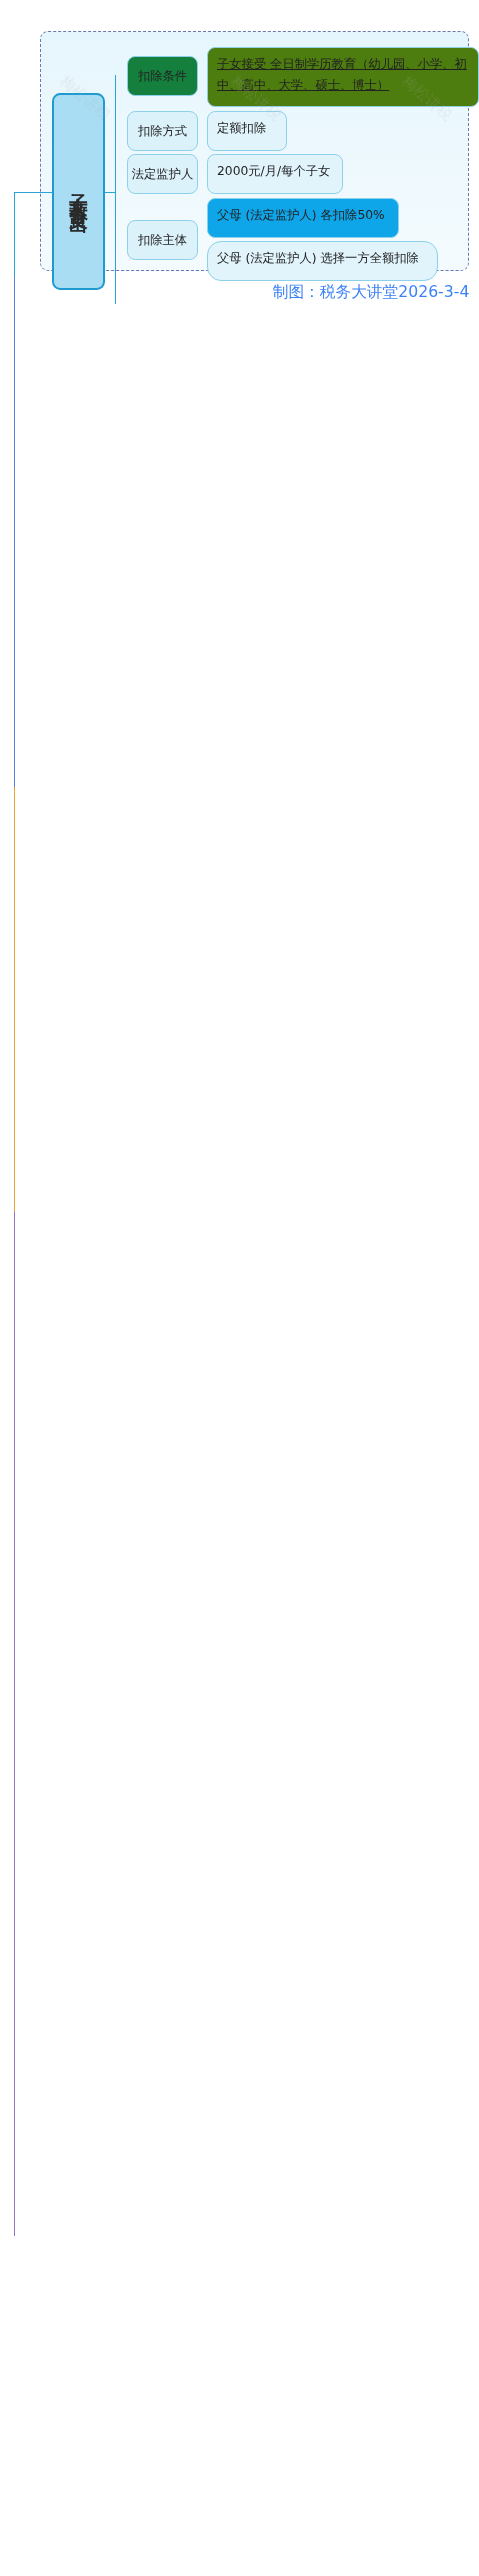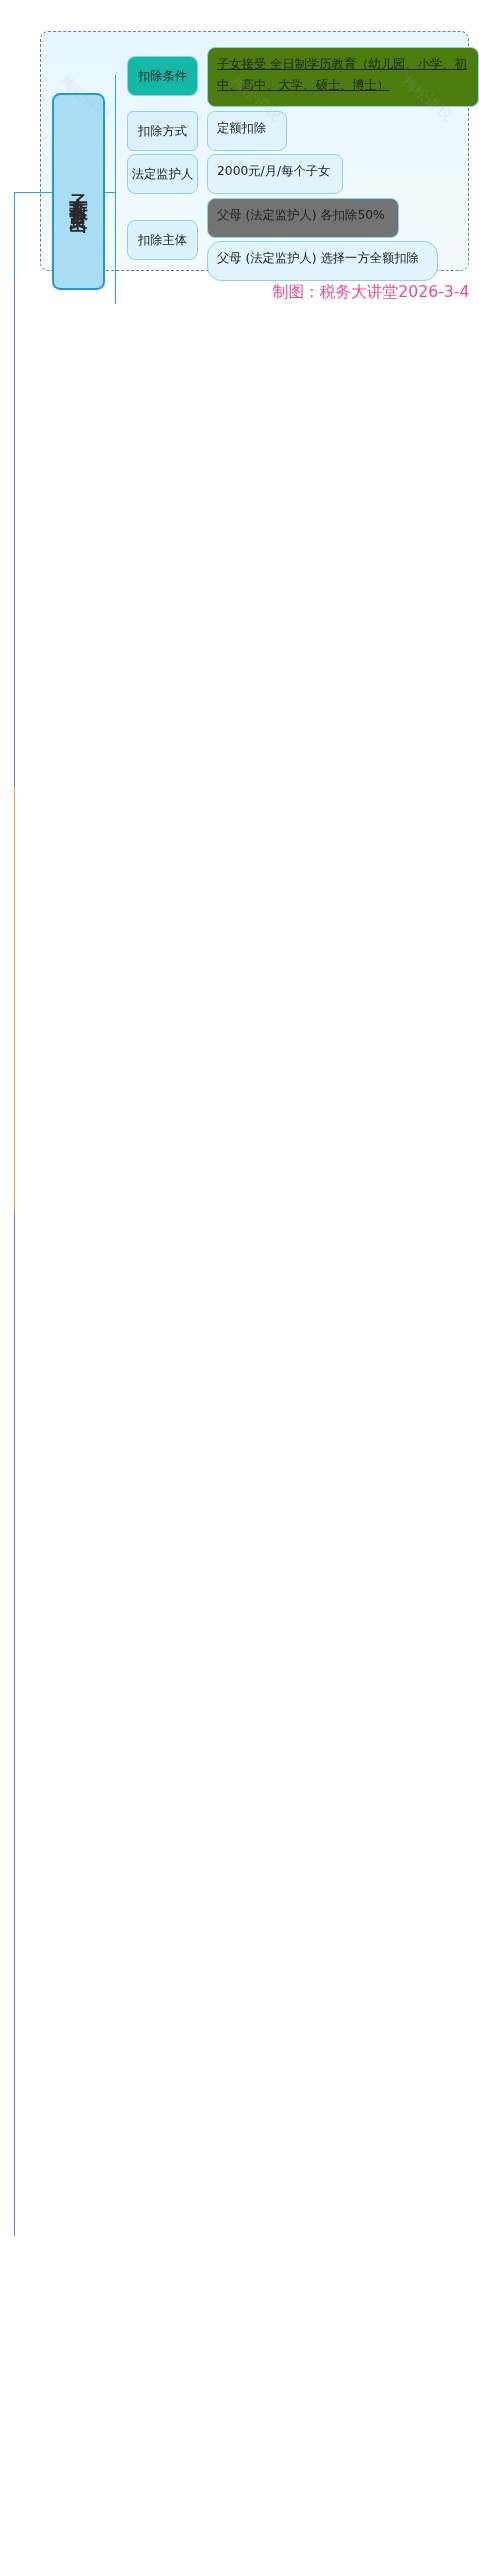--- a/index.html
+++ b/index.html
@@ -7,46 +7,46 @@
   body { position: relative; font-family: "DejaVu Sans", "Liberation Sans", sans-serif; color: #222; }
   .trunk { position: absolute; left: 13.7px; width: 1.4px; }
   .panel { position: absolute; left: 40px; border: 1.4px dashed #6a78b0; border-radius: 8.2px; }
   .cat { position: absolute; left: 52px; width: 53px; border-width: 2.7px; border-style: solid; border-radius: 8.2px;
          display: flex; align-items: center; justify-content: center; font-weight: bold; font-size: 18.5px;
          writing-mode: vertical-rl; text-orientation: upright; letter-spacing: 4.1px; color: #2a2a2a; }
   .node { position: absolute; border: 1px solid; border-radius: 8.2px; font-size: 12.3px; line-height: 20.5px;
           padding: 6.2px 9px; white-space: normal; }
   .lbl { text-align: center; width: 71px; left: 127px; height: 40px; padding: 9px 0; }
   .line { position: absolute; }
-  .credit { position: absolute; right: 9.6px; font-size: 15.7px; color: #ec4899; }
+  .credit { position: absolute; right: 9.6px; font-size: 15.7px; color: #3b82f6; }
   b { font-weight: normal; }
   .wm { position: absolute; font-size: 15px; color: rgba(180,180,180,0.18); transform: rotate(40deg); pointer-events: none; }
 </style>
 </head>
 <body>
 
 <div class="trunk" style="top:192px;height:260px;background:#2aa3d6;"></div>
 <div class="trunk" style="top:277px;height:527px;background:#5b7fe0;"></div>
 <div class="trunk" style="top:787px;height:425px;background:#f0a030;"></div>
 <div class="trunk" style="top:1212px;height:1024px;background:#9a70c8;"></div>
 
 <div class="panel" style="top:31px;width:429px;height:240px;background:linear-gradient(180deg,#e6f6fd,#f4fbfe);"></div>
 <div class="line" style="left:13.7px;top:192px;width:38px;height:1.4px;background:#2aa3d6;"></div>
 <div class="cat" style="top:93px;height:197px;border-color:#1f9ad0;background:#a9ddf3;">子女教育支出</div>
 <div class="line" style="left:105px;top:192px;width:10.3px;height:1.4px;background:#2aa3d6;"></div>
 <div class="line" style="left:115px;top:75px;width:1.4px;height:229px;background:#2aa3d6;"></div>
 
-<div class="node lbl" style="top:56px;border-color:#8cd0ea;background:#14b8a6;font-family:Liberation Serif, serif;">扣除条件</div>
+<div class="node lbl" style="top:56px;border-color:#8cd0ea;background:#15803d;font-family:Liberation Serif, serif;">扣除条件</div>
 <div class="node" style="top:47px;left:207px;width:272px;height:60px;border-color:#8cd0ea;background:#4d7c0f;text-decoration:underline;">子女接受 全日制学历教育（幼儿园、小学、初中、高中、大学、硕士、博士）</div>
-<div class="node lbl" style="top:111px;border-color:#8cd0ea;background:#dcf2fb;border-radius:6px;">扣除方式</div>
+<div class="node lbl" style="top:111px;border-color:#8cd0ea;background:#dcf2fb;">扣除方式</div>
 <div class="node" style="top:111px;left:207px;width:80px;height:40px;border-color:#8cd0ea;background:#e1f4fc;">定额扣除</div>
 <div class="node lbl" style="top:154px;border-color:#8cd0ea;background:#dcf2fb;">法定监护人</div>
 <div class="node" style="top:154px;left:207px;width:136px;height:40px;border-color:#8cd0ea;background:#e1f4fc;"><b>2000元</b>/月/每个子女</div>
 <div class="node lbl" style="top:220px;border-color:#8cd0ea;background:#dcf2fb;">扣除主体</div>
-<div class="node" style="top:198px;left:207px;width:192px;height:40px;border-color:#8cd0ea;background:#737373;">父母 (法定监护人) 各扣除50%</div>
+<div class="node" style="top:198px;left:207px;width:192px;height:40px;border-color:#8cd0ea;background:#0ea5e9;">父母 (法定监护人) 各扣除50%</div>
 <div class="node" style="top:241px;left:207px;width:231px;height:40px;border-color:#8cd0ea;background:#e1f4fc;border-radius:14px;">父母 (法定监护人) 选择一方全额扣除</div>
 
 <div class="credit" style="top:282px;">制图：税务大讲堂2026-3-4</div>
 
 <div class="wm" style="left:55px;top:89px;">梅松讲税</div>
 <div class="wm" style="left:226px;top:89px;">梅松讲税</div>
 <div class="wm" style="left:397px;top:89px;">梅松讲税</div>
 
 
 </body></html>

